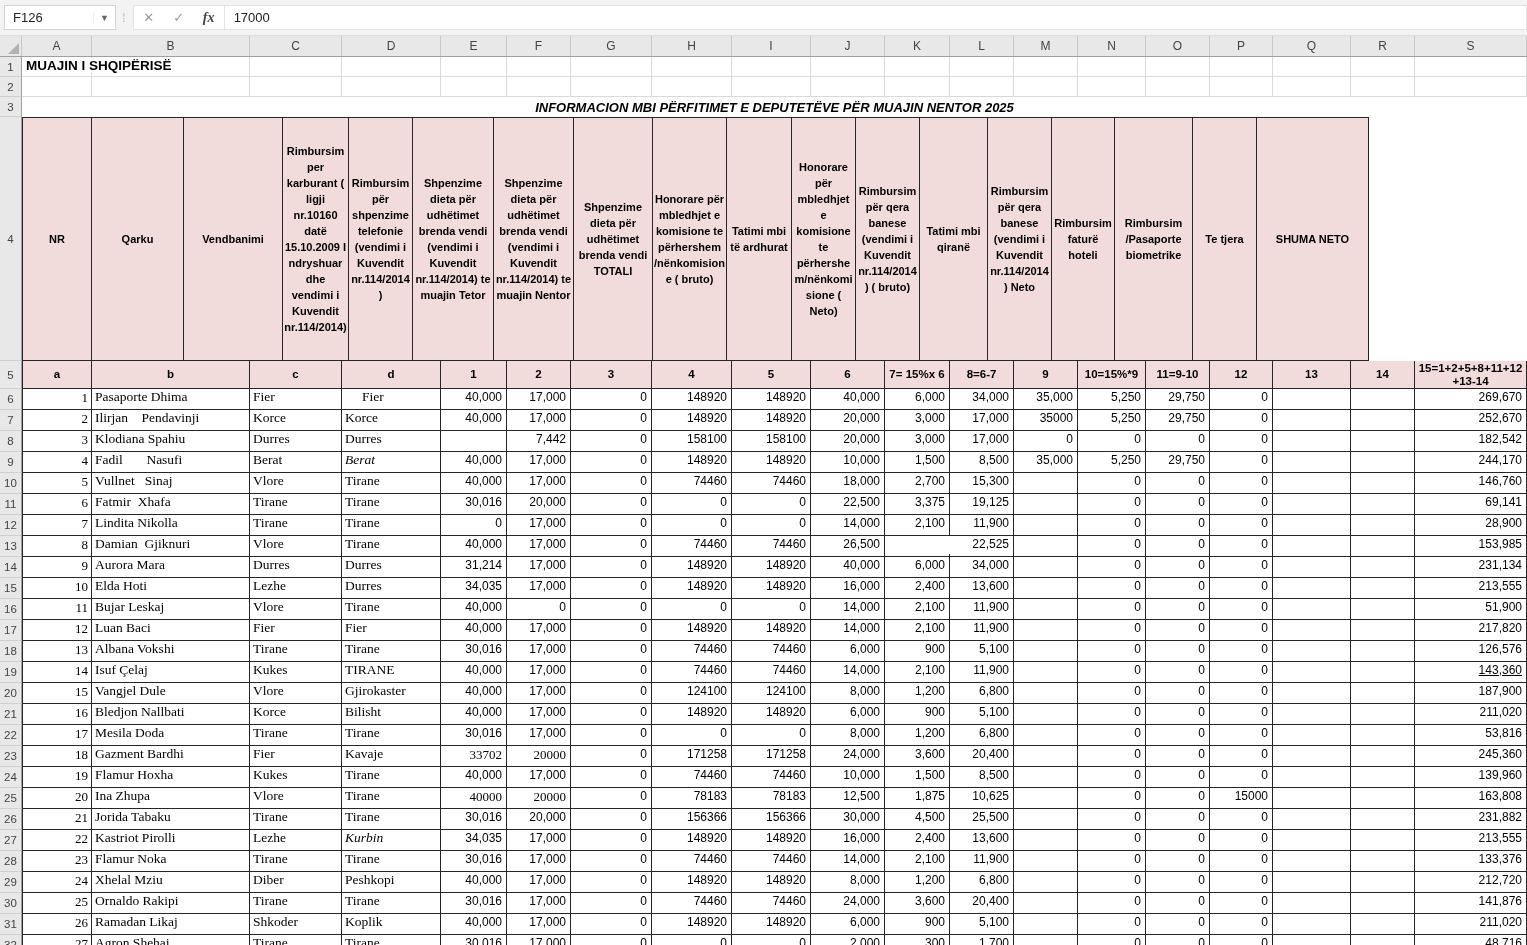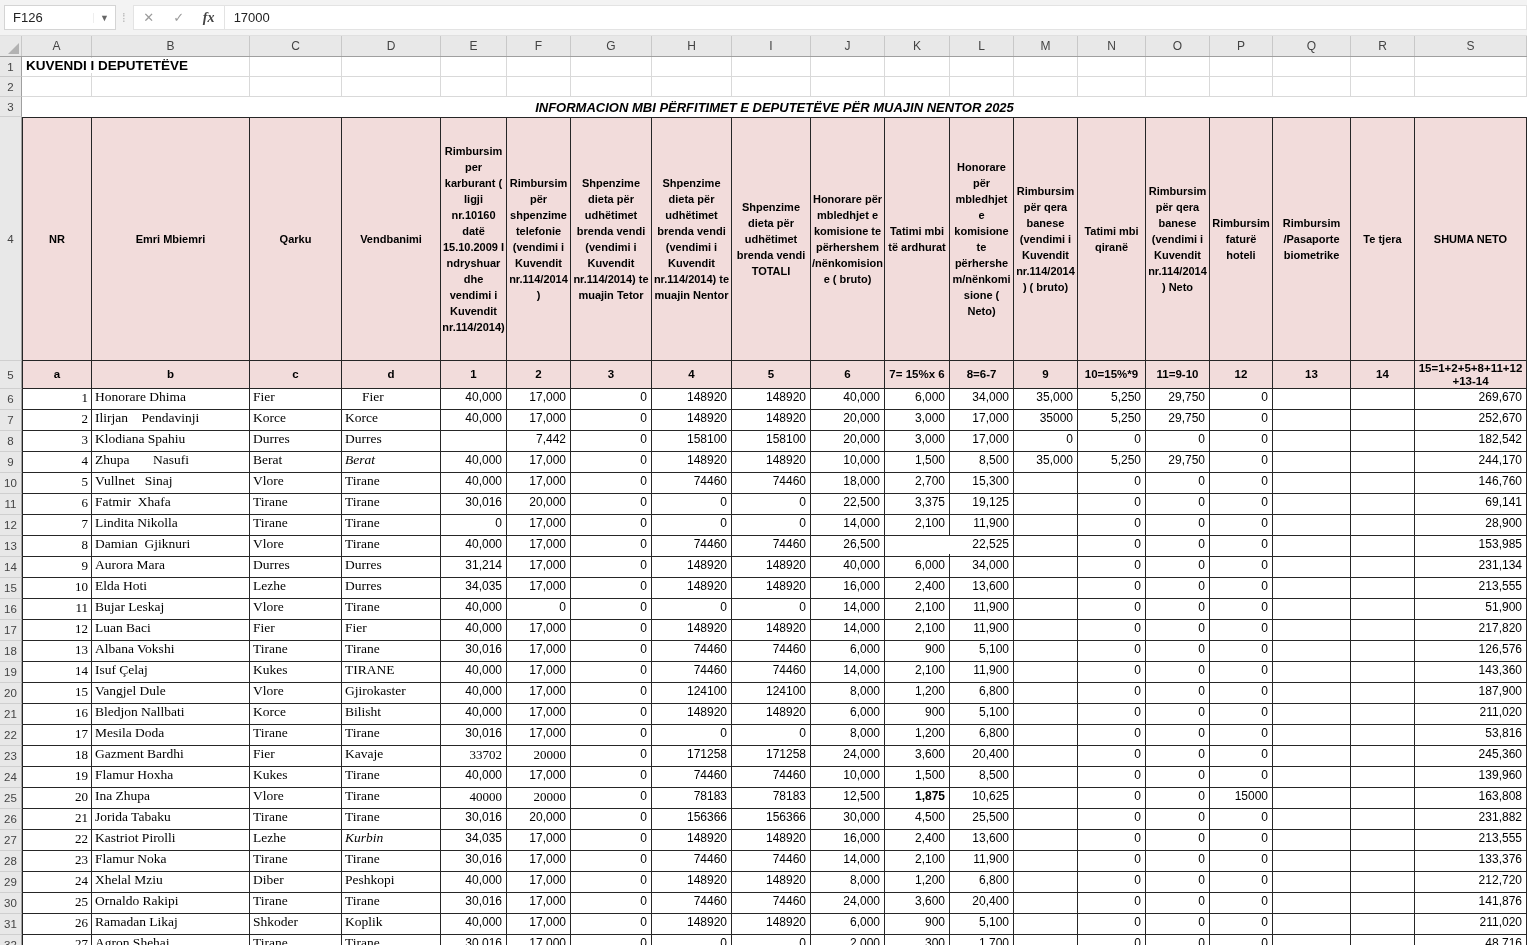--- a/index.html
+++ b/index.html
@@ -119,21 +119,21 @@
         <div class="cell " style="width: 74px;"></div>
         <div class="cell " style="width: 65px;"></div>
         <div class="cell " style="width: 64px;"></div>
         <div class="cell " style="width: 64px;"></div>
         <div class="cell " style="width: 68px;"></div>
         <div class="cell " style="width: 64px;"></div>
         <div class="cell " style="width: 63px;"></div>
         <div class="cell " style="width: 78px;"></div>
         <div class="cell " style="width: 64px;"></div>
         <div class="cell " style="width: 112px;"></div>
-        <div class="a1">KUVENDI I DEPUTETËVE</div>
+        <div class="a1">MUAJIN I SHQIPËRISË</div>
       </div>
       <div class="r" style="height: 20px;">
         <div class="rn">2</div>
         <div class="cell " style="width: 70px;"></div>
         <div class="cell " style="width: 158px;"></div>
         <div class="cell " style="width: 92px;"></div>
         <div class="cell " style="width: 99px;"></div>
         <div class="cell " style="width: 66px;"></div>
         <div class="cell " style="width: 64px;"></div>
         <div class="cell " style="width: 81px;"></div>
@@ -150,21 +150,20 @@
         <div class="cell " style="width: 64px;"></div>
         <div class="cell " style="width: 112px;"></div>
       </div>
       <div class="r" style="height: 20px;">
         <div class="rn">3</div>
         <div class="cell nob sheettitle" style="width: 1505px;">INFORMACION MBI PËRFITIMET E DEPUTETËVE PËR MUAJIN NENTOR 2025</div>
       </div>
       <div class="r hdr4" style="height: 244px;">
         <div class="rn">4</div>
         <div class="cell tb pink hcell first" style="width: 70px;">NR</div>
-        <div class="cell tb pink hcell" style="width: 158px;">Emri Mbiemri</div>
         <div class="cell tb pink hcell" style="width: 92px;">Qarku</div>
         <div class="cell tb pink hcell" style="width: 99px;">Vendbanimi</div>
         <div class="cell tb pink hcell" style="width: 66px;">Rimbursim per karburant ( ligji nr.10160 datë 15.10.2009 I ndryshuar dhe vendimi i Kuvendit nr.114/2014)</div>
         <div class="cell tb pink hcell" style="width: 64px;">Rimbursim për shpenzime telefonie (vendimi i Kuvendit nr.114/2014)</div>
         <div class="cell tb pink hcell" style="width: 81px;">Shpenzime dieta për udhëtimet brenda vendi (vendimi i Kuvendit nr.114/2014) te  muajin Tetor</div>
         <div class="cell tb pink hcell" style="width: 80px;">Shpenzime dieta për udhëtimet brenda vendi (vendimi i Kuvendit nr.114/2014) te  muajin Nentor</div>
         <div class="cell tb pink hcell" style="width: 79px;">Shpenzime dieta për udhëtimet brenda vendi TOTALI</div>
         <div class="cell tb pink hcell" style="width: 74px;">Honorare për mbledhjet e komisione te përhershem /nënkomisione  ( bruto)</div>
         <div class="cell tb pink hcell" style="width: 65px;">Tatimi mbi të ardhurat</div>
         <div class="cell tb pink hcell" style="width: 64px;">Honorare për mbledhjet e komisione te përhershem/nënkomisione  ( Neto)</div>
@@ -194,21 +193,21 @@
         <div class="cell tb pink ccell" style="width: 68px;">10=15%*9</div>
         <div class="cell tb pink ccell" style="width: 64px;">11=9-10</div>
         <div class="cell tb pink ccell" style="width: 63px;">12</div>
         <div class="cell tb pink ccell" style="width: 78px;">13</div>
         <div class="cell tb pink ccell" style="width: 64px;">14</div>
         <div class="cell tb pink ccell" style="width: 112px;">15=1+2+5+8+11+12 +13-14</div>
       </div>
       <div class="r" style="height: 21px;">
         <div class="rn">6</div>
         <div class="cell tb nrc first" style="width: 70px;">1</div>
-        <div class="cell tb txt" style="width: 158px;">Honorare Dhima</div>
+        <div class="cell tb txt" style="width: 158px;">Pasaporte Dhima</div>
         <div class="cell tb txt" style="width: 92px;">Fier</div>
         <div class="cell tb txt ind" style="width: 99px;">Fier</div>
         <div class="cell tb num" style="width: 66px;">40,000</div>
         <div class="cell tb num" style="width: 64px;">17,000</div>
         <div class="cell tb num" style="width: 81px;">0</div>
         <div class="cell tb num" style="width: 80px;">148920</div>
         <div class="cell tb num" style="width: 79px;">148920</div>
         <div class="cell tb num" style="width: 74px;">40,000</div>
         <div class="cell tb num" style="width: 65px;">6,000</div>
         <div class="cell tb num" style="width: 64px;">34,000</div>
@@ -260,21 +259,21 @@
         <div class="cell tb num" style="width: 68px;">0</div>
         <div class="cell tb num" style="width: 64px;">0</div>
         <div class="cell tb num" style="width: 63px;">0</div>
         <div class="cell tb num" style="width: 78px;"></div>
         <div class="cell tb num" style="width: 64px;"></div>
         <div class="cell tb num" style="width: 112px;">182,542</div>
       </div>
       <div class="r" style="height: 21px;">
         <div class="rn">9</div>
         <div class="cell tb nrc first" style="width: 70px;">4</div>
-        <div class="cell tb txt" style="width: 158px;">Zhupa       Nasufi</div>
+        <div class="cell tb txt" style="width: 158px;">Fadil       Nasufi</div>
         <div class="cell tb txt" style="width: 92px;">Berat</div>
         <div class="cell tb txt it" style="width: 99px;">Berat</div>
         <div class="cell tb num" style="width: 66px;">40,000</div>
         <div class="cell tb num" style="width: 64px;">17,000</div>
         <div class="cell tb num" style="width: 81px;">0</div>
         <div class="cell tb num" style="width: 80px;">148920</div>
         <div class="cell tb num" style="width: 79px;">148920</div>
         <div class="cell tb num" style="width: 74px;">10,000</div>
         <div class="cell tb num" style="width: 65px;">1,500</div>
         <div class="cell tb num" style="width: 64px;">8,500</div>
@@ -497,21 +496,21 @@
         <div class="cell tb num" style="width: 79px;">74460</div>
         <div class="cell tb num" style="width: 74px;">14,000</div>
         <div class="cell tb num" style="width: 65px;">2,100</div>
         <div class="cell tb num" style="width: 64px;">11,900</div>
         <div class="cell tb num" style="width: 64px;"></div>
         <div class="cell tb num" style="width: 68px;">0</div>
         <div class="cell tb num" style="width: 64px;">0</div>
         <div class="cell tb num" style="width: 63px;">0</div>
         <div class="cell tb num" style="width: 78px;"></div>
         <div class="cell tb num" style="width: 64px;"></div>
-        <div class="cell tb num" style="width: 112px;">143,360</div>
+        <div class="cell tb num" style="width: 112px; text-decoration: underline;">143,360</div>
       </div>
       <div class="r" style="height: 21px;">
         <div class="rn">20</div>
         <div class="cell tb nrc first" style="width: 70px;">15</div>
         <div class="cell tb txt" style="width: 158px;">Vangjel Dule</div>
         <div class="cell tb txt" style="width: 92px;">Vlore</div>
         <div class="cell tb txt" style="width: 99px;">Gjirokaster</div>
         <div class="cell tb num" style="width: 66px;">40,000</div>
         <div class="cell tb num" style="width: 64px;">17,000</div>
         <div class="cell tb num" style="width: 81px;">0</div>
@@ -621,21 +620,21 @@
         <div class="cell tb nrc first" style="width: 70px;">20</div>
         <div class="cell tb txt" style="width: 158px;">Ina Zhupa</div>
         <div class="cell tb txt" style="width: 92px;">Vlore</div>
         <div class="cell tb txt" style="width: 99px;">Tirane</div>
         <div class="cell tb num srf" style="width: 66px;">40000</div>
         <div class="cell tb num srf" style="width: 64px;">20000</div>
         <div class="cell tb num" style="width: 81px;">0</div>
         <div class="cell tb num" style="width: 80px;">78183</div>
         <div class="cell tb num" style="width: 79px;">78183</div>
         <div class="cell tb num" style="width: 74px;">12,500</div>
-        <div class="cell tb num" style="width: 65px; font-weight: bold;">1,875</div>
+        <div class="cell tb num" style="width: 65px;">1,875</div>
         <div class="cell tb num" style="width: 64px;">10,625</div>
         <div class="cell tb num" style="width: 64px;"></div>
         <div class="cell tb num" style="width: 68px;">0</div>
         <div class="cell tb num" style="width: 64px;">0</div>
         <div class="cell tb num" style="width: 63px;">15000</div>
         <div class="cell tb num" style="width: 78px;"></div>
         <div class="cell tb num" style="width: 64px;"></div>
         <div class="cell tb num" style="width: 112px;">163,808</div>
       </div>
       <div class="r" style="height: 21px;">

